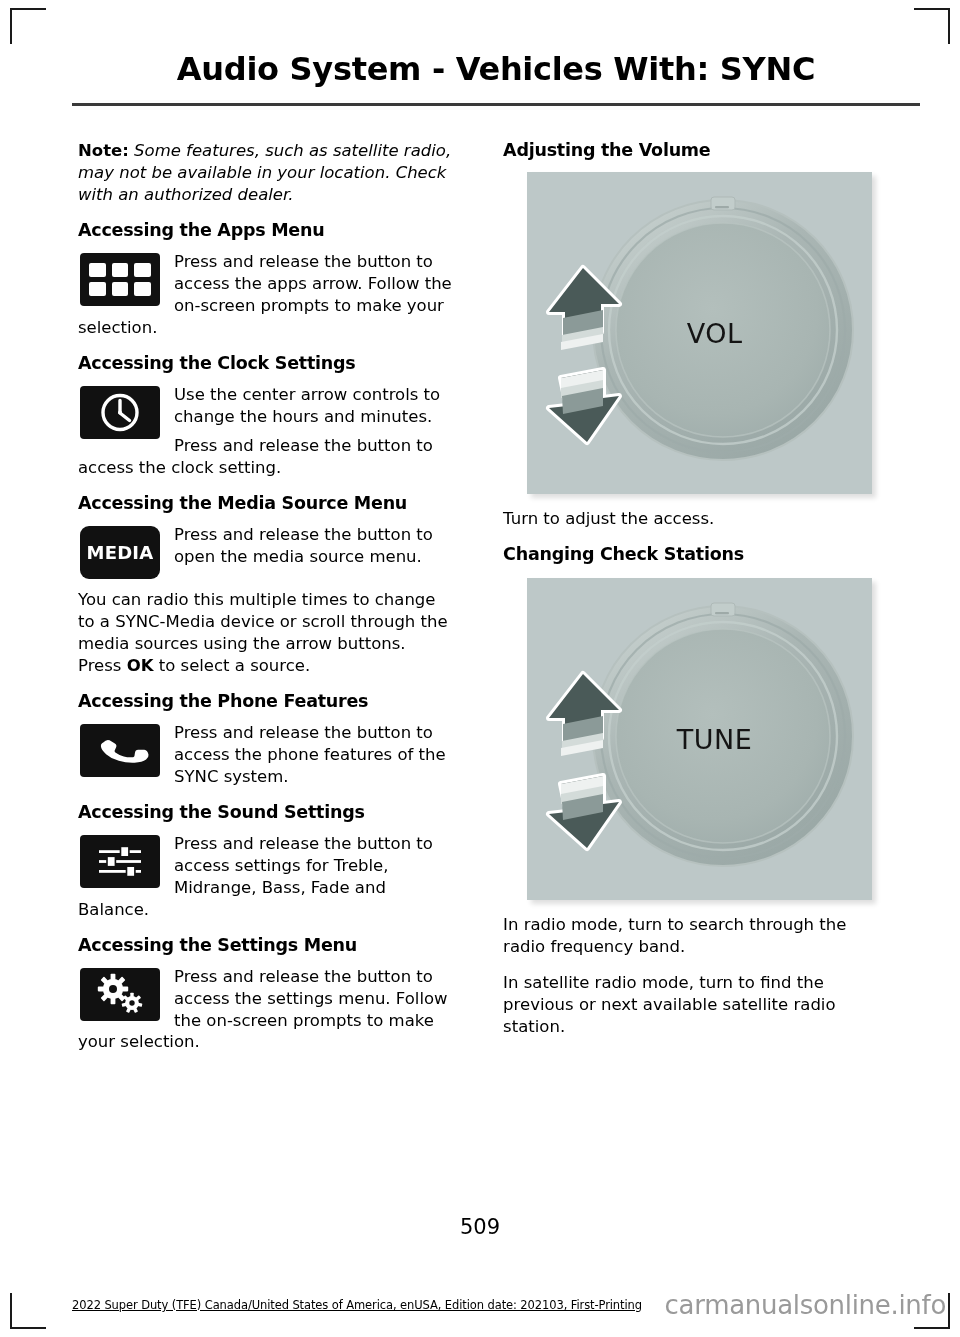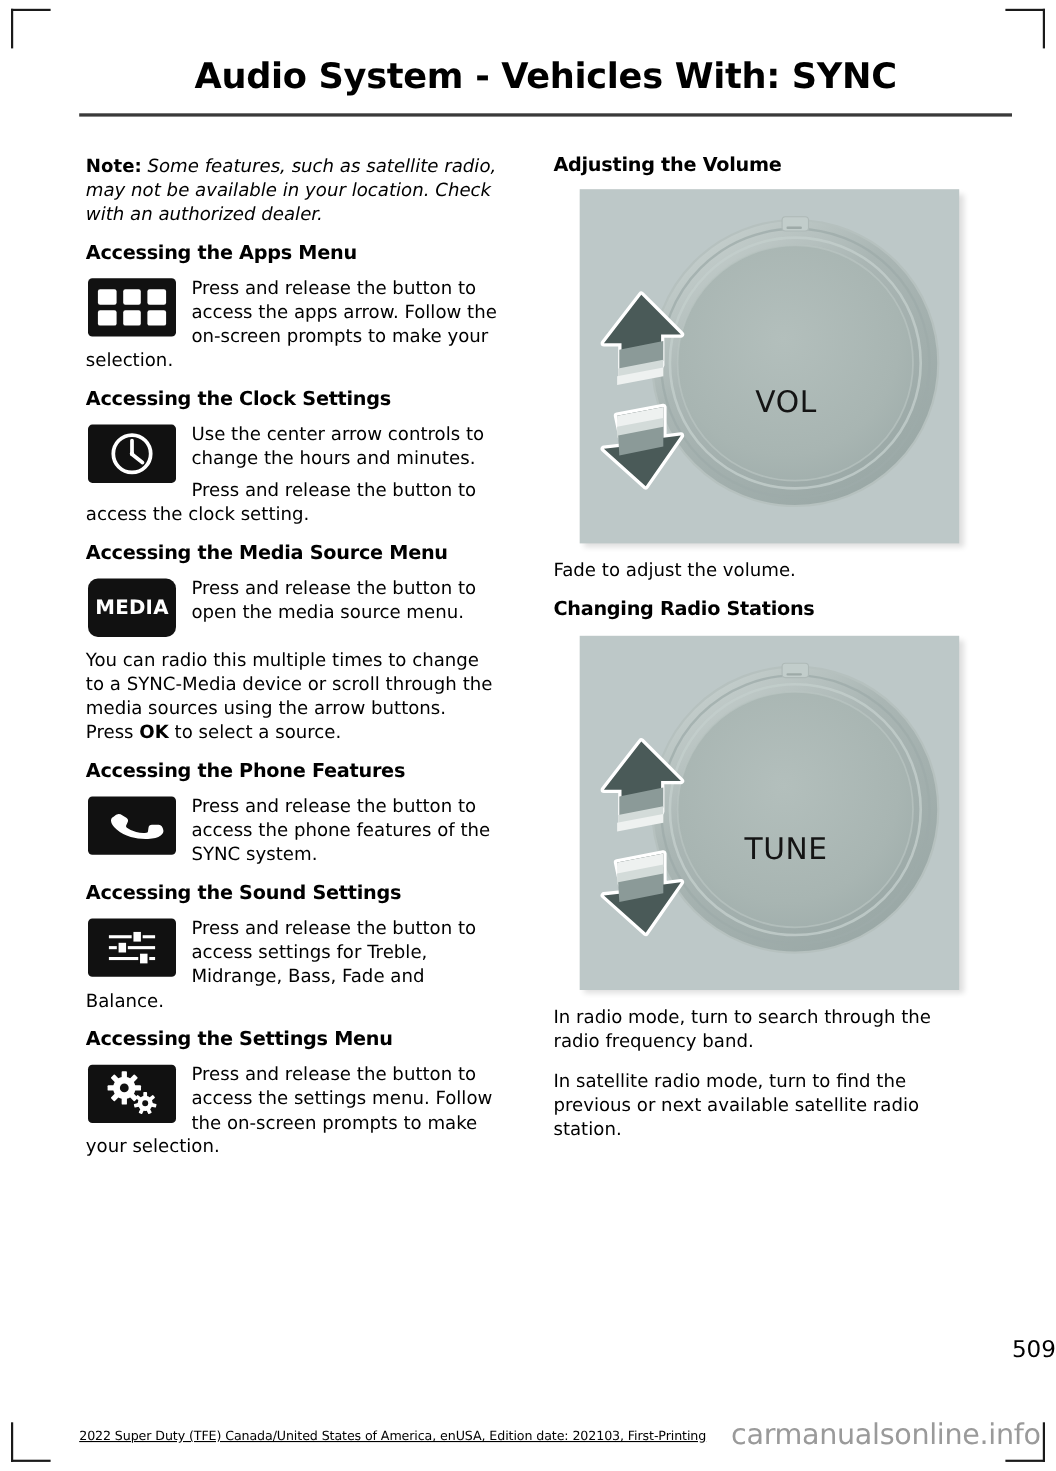--- a/index.html
+++ b/index.html
@@ -135,29 +135,28 @@
   .knob-text {
     position: absolute;
     left: 0; right: 0;
     top: 50%;
     transform: translateY(-50%);
     text-align: center;
     padding-left: 30px;
     font-size: 27px;
     color: #141414;
     letter-spacing: 0.5px;
-    margin-top: 33px;
   }
 
   
   .page-number {
     position: absolute;
     left: 0; right: 0;
     top: 1215px;
-    text-align: right;
+    text-align: center;
     font-size: 21px;
   }
   .edition {
     position: absolute;
     left: 72px;
     top: 1298px;
     font-size: 11.5px;
     letter-spacing: -0.1px;
     white-space: nowrap;
     text-decoration: underline;
@@ -338,23 +337,23 @@
           <path d="M34 206 L76 198 L76 226 L92 224 L60 270 L22 236 L40 234 Z" fill="#4a5a58" stroke="#ffffff" stroke-width="6" stroke-linejoin="round"></path>
           <path d="M34 206 L76 198 L76 226 L92 224 L60 270 L22 236 L40 234 Z" fill="#4a5a58"></path>
           <path d="M34 206 L76 198 L76 210 L34 218 Z" fill="#eef1f0"></path>
           <path d="M34 216 L76 208 L76 218 L34 226 Z" fill="#d3dbd9"></path>
           <path d="M35 224 L76 216 L76 234 L36 242 Z" fill="#8b9a98"></path>
         </g>
       </svg>
       <div class="knob-text">VOL</div>
     </div>
 
-    <p class="body">Fade to adjust the volume.</p>
-
-    <h2 class="section">Changing Radio Stations</h2>
+    <p class="body">Turn to adjust the access.</p>
+
+    <h2 class="section">Changing Check Stations</h2>
 
     <div class="figure tune">
       <svg class="knob-svg" viewBox="0 0 345 322">
         <defs>
           <radialGradient id="knobFaceB" cx="45%" cy="40%" r="70%">
             <stop offset="0%" stop-color="#b3bfbc"></stop>
             <stop offset="70%" stop-color="#a8b5b2"></stop>
             <stop offset="100%" stop-color="#9eacaa"></stop>
           </radialGradient>
           <linearGradient id="knobRingB" x1="0%" y1="0%" x2="70%" y2="100%">

